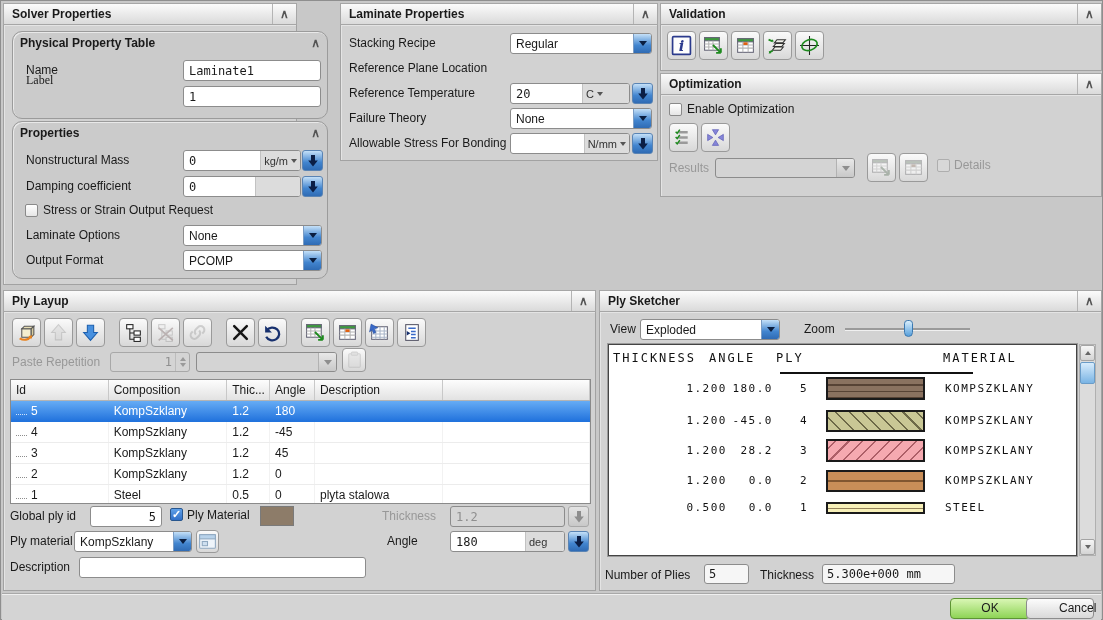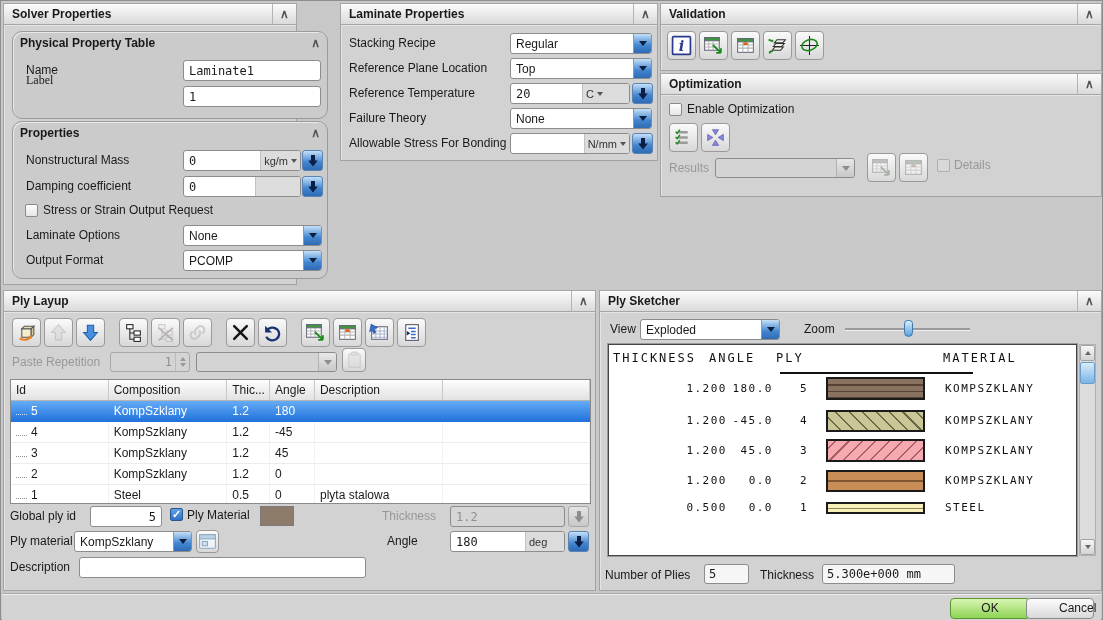--- a/index.html
+++ b/index.html
@@ -190,26 +190,20 @@
     </div>
     <div class="pbody" style="top:22px;height:136px;">
       <span class="lbl" style="left:8px;top:11px;">Stacking Recipe</span>
       <div class="dd" style="left:169px;top:8px;width:142px;">
         <span class="dd-v">Regular</span>
         <span class="ddbtn">
             <span class="tri"></span>
           </span>
       </div>
       <span class="lbl" style="left:8px;top:36px;">Reference Plane Location</span>
-      <div class="dd" style="left:169px;top:33px;width:142px;">
-        <span class="dd-v">Top</span>
-        <span class="ddbtn">
-            <span class="tri"></span>
-          </span>
-      </div>
       <span class="lbl" style="left:8px;top:61px;">Reference Temperature</span>
       <div class="field" style="left:169px;top:58px;width:120px;">
         <span class="f-v">20</span>
         <span class="unit" style="width:40px;">
             <span>C</span>
             <span class="caret"></span>
           </span>
       </div>
       <div class="abtn" style="left:291px;top:58px;">
         <svg viewBox="0 0 10 12">
@@ -582,21 +576,21 @@
           <div class="cad-t" style="left: 122px; top: 37px; width: 42px; text-align: right;">180.0</div>
           <div class="cad-t" style="left: 180px; top: 37px; width: 30px; text-align: center;">5</div>
           <div class="cad-t" style="left: 336px; top: 37px; width: 128px; text-align: left;">KOMPSZKLANY</div>
           <div class="swatch hatch-hlines" style="left: 217px; top: 32px; width: 99px; height: 23px; background-color: rgb(138, 114, 96);"></div>
           <div class="cad-t" style="left: 30px; top: 69px; width: 88px; text-align: right;">1.200</div>
           <div class="cad-t" style="left: 122px; top: 69px; width: 42px; text-align: right;">-45.0</div>
           <div class="cad-t" style="left: 180px; top: 69px; width: 30px; text-align: center;">4</div>
           <div class="cad-t" style="left: 336px; top: 69px; width: 128px; text-align: left;">KOMPSZKLANY</div>
           <div class="swatch hatch-backslash" style="left: 217px; top: 65px; width: 99px; height: 22px; background-color: rgb(201, 199, 149);"></div>
           <div class="cad-t" style="left: 30px; top: 99px; width: 88px; text-align: right;">1.200</div>
-          <div class="cad-t" style="left: 122px; top: 99px; width: 42px; text-align: right;">45.0</div>
+          <div class="cad-t" style="left: 122px; top: 99px; width: 42px; text-align: right;">28.2</div>
           <div class="cad-t" style="left: 180px; top: 99px; width: 30px; text-align: center;">3</div>
           <div class="cad-t" style="left: 336px; top: 99px; width: 128px; text-align: left;">KOMPSZKLANY</div>
           <div class="swatch hatch-slash" style="left: 217px; top: 94px; width: 99px; height: 23px; background-color: rgb(245, 169, 176);"></div>
           <div class="cad-t" style="left: 30px; top: 129px; width: 88px; text-align: right;">1.200</div>
           <div class="cad-t" style="left: 122px; top: 129px; width: 42px; text-align: right;">0.0</div>
           <div class="cad-t" style="left: 180px; top: 129px; width: 30px; text-align: center;">2</div>
           <div class="cad-t" style="left: 336px; top: 129px; width: 128px; text-align: left;">KOMPSZKLANY</div>
           <div class="swatch hatch-midline" style="left: 217px; top: 125px; width: 99px; height: 22px; background-color: rgb(201, 142, 88);"></div>
           <div class="cad-t" style="left: 30px; top: 156px; width: 88px; text-align: right;">0.500</div>
           <div class="cad-t" style="left: 122px; top: 156px; width: 42px; text-align: right;">0.0</div>

